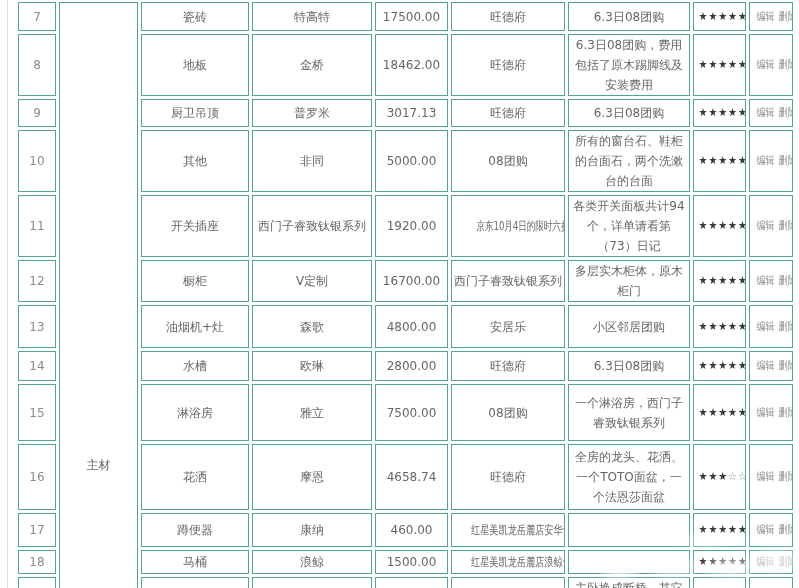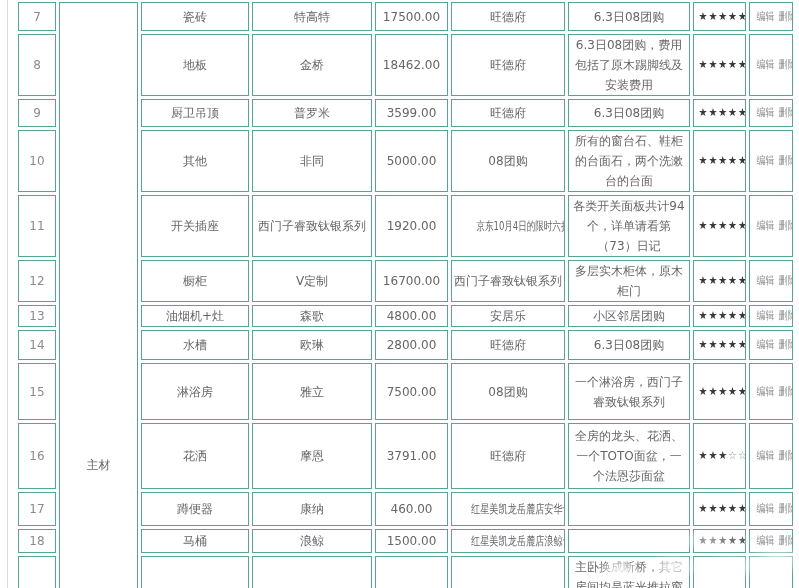--- a/index.html
+++ b/index.html
@@ -75,21 +75,21 @@
         <td class="price"><span class="fit">18462.00</span></td>
         <td class="store"><span class="">旺德府</span></td>
         <td class="note"><span>6.3日08团购，费用包括了原木踢脚线及安装费用</span></td>
         <td class="stars"><span class="fit" style="transform: scaleX(0.907);"><span class="star-filled">★★★★★</span><span class="star-empty"></span></span></td>
         <td class="actions"><span class="fit" style="transform: scaleX(0.816);"><a class="action-link">编辑</a><a class="action-link">删除</a></span></td>
       </tr>
       <tr style="height: 28px;">
         <td class="num"><span class="fit">9</span></td>
         <td class="item"><span class="fit">厨卫吊顶</span></td>
         <td class="brand"><span class="fit">普罗米</span></td>
-        <td class="price"><span class="fit">3599.00</span></td>
+        <td class="price"><span class="fit">3017.13</span></td>
         <td class="store"><span class="">旺德府</span></td>
         <td class="note"><span>6.3日08团购</span></td>
         <td class="stars"><span class="fit" style="transform: scaleX(0.907);"><span class="star-filled">★★★★★</span><span class="star-empty"></span></span></td>
         <td class="actions"><span class="fit" style="transform: scaleX(0.816);"><a class="action-link">编辑</a><a class="action-link">删除</a></span></td>
       </tr>
       <tr style="height: 48px;">
         <td class="num"><span class="fit">10</span></td>
         <td class="item"><span class="fit">其他</span></td>
         <td class="brand"><span class="fit">非同</span></td>
         <td class="price"><span class="fit">5000.00</span></td>
@@ -111,21 +111,21 @@
       <tr style="height: 27px;">
         <td class="num"><span class="fit">12</span></td>
         <td class="item"><span class="fit">橱柜</span></td>
         <td class="brand"><span class="fit">V定制</span></td>
         <td class="price"><span class="fit">16700.00</span></td>
         <td class="store"><span class="">西门子睿致钛银系列</span></td>
         <td class="note"><span>多层实木柜体，原木柜门</span></td>
         <td class="stars"><span class="fit" style="transform: scaleX(0.907);"><span class="star-filled">★★★★★</span><span class="star-empty"></span></span></td>
         <td class="actions"><span class="fit" style="transform: scaleX(0.816);"><a class="action-link">编辑</a><a class="action-link">删除</a></span></td>
       </tr>
-      <tr style="height: 22px;">
+      <tr style="height: 43px;">
         <td class="num"><span class="fit">13</span></td>
         <td class="item"><span class="fit">油烟机+灶</span></td>
         <td class="brand"><span class="fit">森歌</span></td>
         <td class="price"><span class="fit">4800.00</span></td>
         <td class="store"><span class="">安居乐</span></td>
         <td class="note"><span>小区邻居团购</span></td>
         <td class="stars"><span class="fit" style="transform: scaleX(0.907);"><span class="star-filled">★★★★★</span><span class="star-empty"></span></span></td>
         <td class="actions"><span class="fit" style="transform: scaleX(0.816);"><a class="action-link">编辑</a><a class="action-link">删除</a></span></td>
       </tr>
       <tr style="height: 30px;">
@@ -145,21 +145,21 @@
         <td class="price"><span class="fit">7500.00</span></td>
         <td class="store"><span class="">08团购</span></td>
         <td class="note"><span>一个淋浴房，西门子睿致钛银系列</span></td>
         <td class="stars"><span class="fit" style="transform: scaleX(0.907);"><span class="star-filled">★★★★★</span><span class="star-empty"></span></span></td>
         <td class="actions"><span class="fit" style="transform: scaleX(0.816);"><a class="action-link">编辑</a><a class="action-link">删除</a></span></td>
       </tr>
       <tr style="height: 66px;">
         <td class="num"><span class="fit">16</span></td>
         <td class="item"><span class="fit">花洒</span></td>
         <td class="brand"><span class="fit">摩恩</span></td>
-        <td class="price"><span class="fit">3791.00</span></td>
+        <td class="price"><span class="fit">4658.74</span></td>
         <td class="store"><span class="">旺德府</span></td>
         <td class="note"><span>全房的龙头、花洒、一个TOTO面盆，一个法恩莎面盆</span></td>
         <td class="stars"><span class="fit" style="transform: scaleX(0.907);"><span class="star-filled">★★★</span><span class="star-empty">☆☆</span></span></td>
         <td class="actions"><span class="fit" style="transform: scaleX(0.816);"><a class="action-link">编辑</a><a class="action-link">删除</a></span></td>
       </tr>
       <tr style="height: 34px;">
         <td class="num"><span class="fit">17</span></td>
         <td class="item"><span class="fit">蹲便器</span></td>
         <td class="brand"><span class="fit">康纳</span></td>
         <td class="price"><span class="fit">460.00</span></td>

